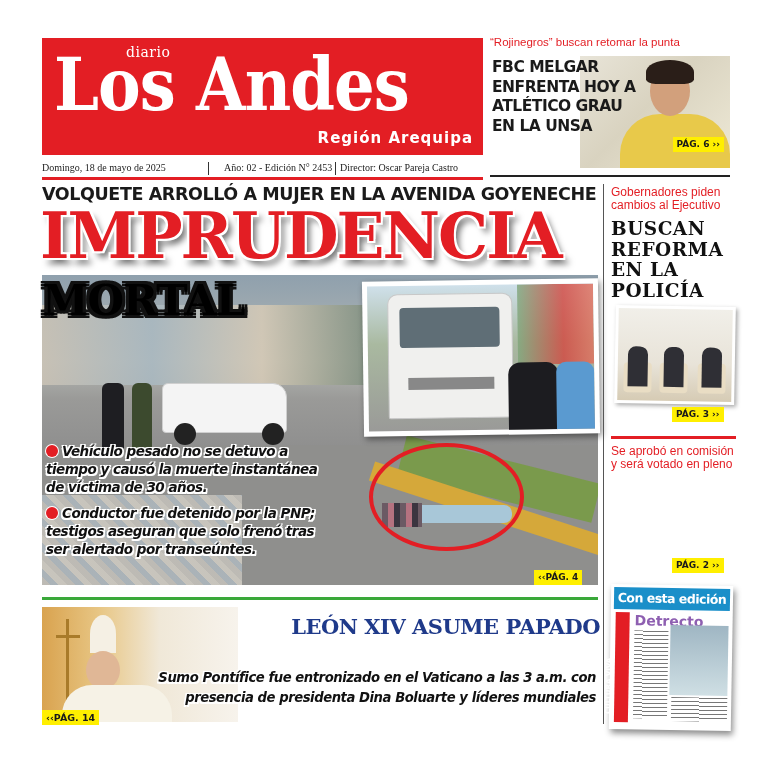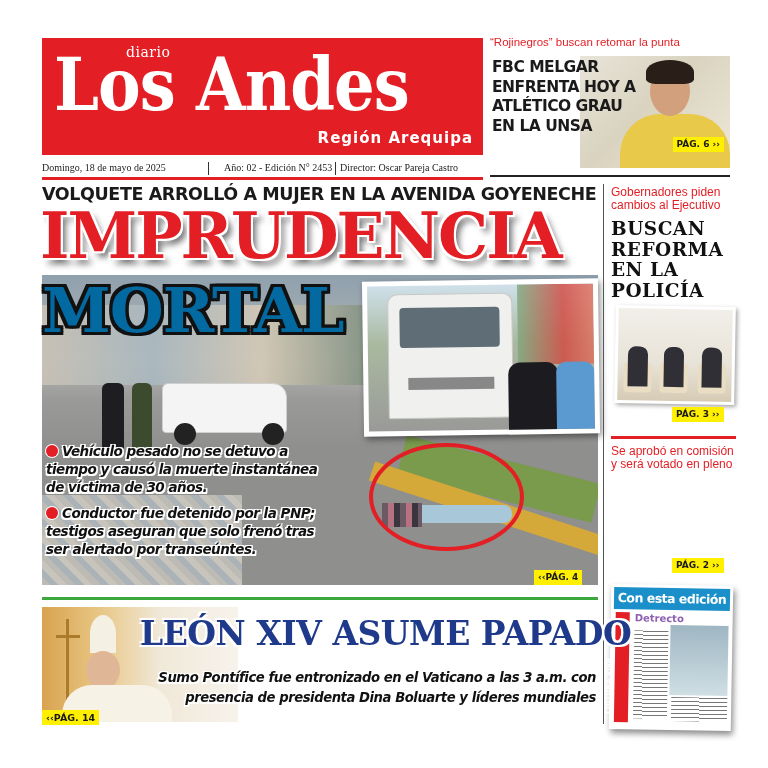--- a/index.html
+++ b/index.html
@@ -51,21 +51,21 @@
   .inset-photo .inner { position: relative; width: 100%; height: 100%; overflow: hidden; background: linear-gradient(180deg,#cfe0ea 0%,#a9b9a0 40%,#9a9a98 100%); }
   .inset-photo .truck { position: absolute; left: 20px; top: 8px; width: 125px; height: 125px; background: #f0f0ee; border-radius: 10px 10px 2px 2px; border: 1px solid #c8c8c8; }
   .inset-photo .windshield { position: absolute; left: 32px; top: 22px; width: 100px; height: 40px; background: #5f6e76; border-radius: 4px; }
   .inset-photo .grille { position: absolute; left: 40px; top: 92px; width: 86px; height: 12px; background: #888; }
   .inset-photo .cop { position: absolute; left: 140px; top: 78px; width: 50px; height: 72px; background: #1c1c20; border-radius: 12px 12px 0 0; }
   .inset-photo .man { position: absolute; left: 188px; top: 78px; width: 38px; height: 72px; background: #5a9ad0; border-radius: 10px 10px 0 0; }
   .inset-photo .bldg { position: absolute; left: 150px; top: 0; width: 76px; height: 80px; background: linear-gradient(90deg,#7fa67a,#d4453e 60%,#e26f5c); opacity: .8; }
 
   .headline-imprudencia { position: absolute; left: 40px; top: 205px; width: 560px; font-family: "DejaVu Serif", serif; font-weight: bold; font-size: 63px; color: #e31e24; letter-spacing: -2px; line-height: 1; white-space: nowrap;
      text-shadow: -2px -2px 0 #fff, 2px -2px 0 #fff, -2px 2px 0 #fff, 2px 2px 0 #fff, 5px 5px 6px rgba(0,0,0,.55); z-index: 3; transform: scaleY(1.02); }
-  .headline-mortal { position: absolute; left: 42px; top: 280px; font-family: "DejaVu Serif", serif; font-weight: bold; font-size: 62px; color: #0369a1; letter-spacing: -1px; line-height: 1; z-index: 3;
+  .headline-mortal { position: absolute; left: 42px; top: 280px; font-family: "DejaVu Serif", serif; font-weight: bold; font-size: 42px; color: #000000; letter-spacing: -1px; line-height: 1; z-index: 3;
      text-shadow: -3px -3px 0 #111, 3px -3px 0 #111, -3px 3px 0 #111, 3px 3px 0 #111, 0 3px 0 #111, 3px 0 0 #111, -3px 0 0 #111, 0 -3px 0 #111; }
 
   .bullets { position: absolute; left: 46px; top: 442px; width: 290px; z-index: 3; }
   .bullet { position: relative; font-family: "DejaVu Sans", sans-serif; font-style: italic; font-weight: bold; font-size: 13.5px; line-height: 18px; color: #111; letter-spacing: -0.5px;
      text-shadow: -1.5px -1.5px 0 #fff, 1.5px -1.5px 0 #fff, -1.5px 1.5px 0 #fff, 1.5px 1.5px 0 #fff, 0 1.5px 0 #fff, 1.5px 0 0 #fff; margin-bottom: 8px; }
   .bullet .dot { display: inline-block; width: 12px; height: 12px; border-radius: 50%; background: #e31e24; margin-right: 4px; vertical-align: -1px; box-shadow: 0 0 0 1px #fff; }
 
   
   .col-right-rule { position: absolute; left: 603px; top: 184px; width: 1px; height: 540px; background: #555; }
   .side-black-rule { position: absolute; left: 490px; top: 175px; width: 240px; height: 2px; background: #222; }
@@ -77,35 +77,35 @@
   .side1 .photo .p { position: absolute; bottom: 14px; width: 20px; height: 40px; background: #2f2f35; border-radius: 8px 8px 0 0; }
   .side1 .photo .chair { position: absolute; bottom: 8px; width: 28px; height: 30px; background: #e9ddc4; border-radius: 4px; }
   .red-rule-side { position: absolute; left: 611px; top: 436px; width: 125px; height: 3px; background: #e31e24; }
   .side2 { position: absolute; left: 611px; top: 445px; width: 125px; }
   .side2 .side-head { font-size: 14.5px; line-height: 19px; font-family: "DejaVu Sans", sans-serif; letter-spacing: -0.3px; margin-top: 8px; }
 
   .supplement { position: absolute; left: 610px; top: 585px; width: 122px; height: 145px; background: #fff; box-shadow: 2px 4px 6px rgba(0,0,0,.45); transform: rotate(1deg); }
   .supplement .banner { position: absolute; left: 3px; top: 3px; width: 116px; height: 22px; background: #1a8fc9; color: #fff; font-family: "DejaVu Sans", sans-serif; font-weight: bold; font-size: 12.5px; line-height: 22px; text-align: center; letter-spacing: -0.5px; }
   .supplement .redbar { position: absolute; left: 5px; top: 28px; width: 14px; height: 110px; background: #e31e24; }
   .supplement .redbar span { position: absolute; left: -34px; top: 70px; transform: rotate(-90deg); color: #fff; font-size: 7px; font-weight: bold; font-family: "DejaVu Sans", sans-serif; white-space: nowrap; }
-  .supplement .sup-title { position: absolute; left: 24px; top: 28px; font-family: "DejaVu Sans", sans-serif; font-weight: bold; font-size: 10px; color: #8e5fb1; }
+  .supplement .sup-title { position: absolute; left: 24px; top: 28px; font-family: "DejaVu Sans", sans-serif; font-weight: bold; font-size: 14px; color: #8e5fb1; }
   .supplement .sup-image { position: absolute; left: 60px; top: 40px; width: 58px; height: 70px; background: linear-gradient(180deg,#9fb6c3,#cfdfe4); }
   .supplement .text-lines { position: absolute; left: 24px; top: 46px; width: 34px; height: 88px; background: repeating-linear-gradient(180deg,#777 0 1px,#fff 1px 4px); }
   .supplement .text-lines2 { position: absolute; left: 62px; top: 112px; width: 56px; height: 24px; background: repeating-linear-gradient(180deg,#777 0 1px,#fff 1px 4px); }
 
   
   .green-rule { position: absolute; left: 42px; top: 597px; width: 556px; height: 3px; background: #3aa83a; }
   .pope-photo { position: absolute; left: 42px; top: 607px; width: 196px; height: 115px; overflow: hidden;
      background: linear-gradient(90deg,#d9a34f 0%,#e8c786 30%,#f0e8d8 60%,#f7f3ec 100%); }
   .pope-photo .mitre { position: absolute; left: 48px; top: 8px; width: 26px; height: 38px; background: #f5f0e4; border-radius: 50% 50% 0 0; }
   .pope-photo .face { position: absolute; left: 44px; top: 44px; width: 34px; height: 38px; background: #e0b796; border-radius: 50%; }
   .pope-photo .robe { position: absolute; left: 20px; top: 78px; width: 110px; height: 50px; background: #f6f2e6; border-radius: 30px 30px 0 0; }
   .pope-photo .cross { position: absolute; left: 24px; top: 12px; width: 3px; height: 100px; background: #a97b2a; }
   .pope-photo .crossbar { position: absolute; left: 14px; top: 28px; width: 24px; height: 3px; background: #a97b2a; }
-  .pope-headline { position: absolute; left: 140px; top: 614px; width: 460px; text-align: right; font-family: "DejaVu Serif", serif; font-weight: bold; font-size: 33px; color: #1f3a8a; letter-spacing: -0.5px; white-space: nowrap;
+  .pope-headline { position: absolute; left: 140px; top: 614px; width: 460px; text-align: right; font-family: "DejaVu Serif", serif; font-weight: bold; font-size: 21px; color: #1f3a8a; letter-spacing: -0.5px; white-space: nowrap;
      text-shadow: -2px -2px 0 #fff, 2px -2px 0 #fff, -2px 2px 0 #fff, 2px 2px 0 #fff; }
   .pope-sub { position: absolute; left: 140px; top: 668px; width: 456px; text-align: right; font-family: "DejaVu Sans", sans-serif; font-style: italic; font-weight: bold; font-size: 13.2px; line-height: 20px; color: #111; letter-spacing: -0.45px;
      text-shadow: -1.5px -1.5px 0 #fff, 1.5px -1.5px 0 #fff, -1.5px 1.5px 0 #fff, 1.5px 1.5px 0 #fff; }
 </style>
 </head>
 <body>
 
 <div class="masthead">
   <div class="title">Los Andes</div>
   <div class="diario">diario</div>

